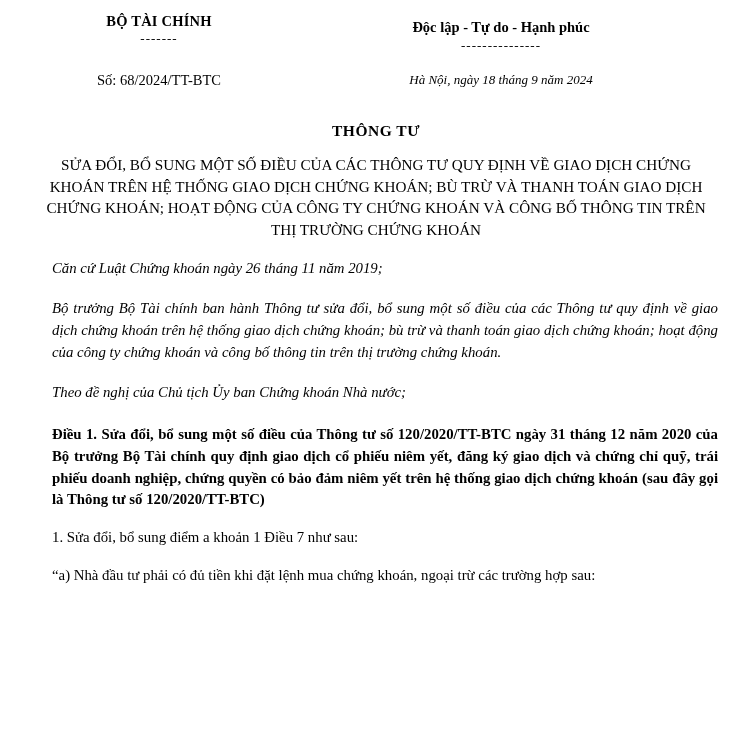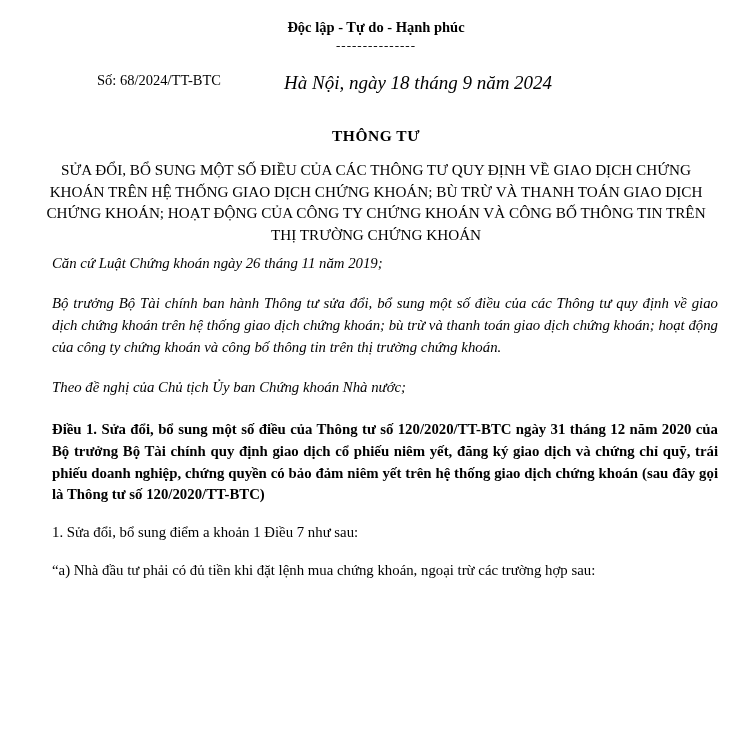--- a/index.html
+++ b/index.html
@@ -70,23 +70,23 @@
     padding: 18px 34px 0 34px;
     box-sizing: border-box;
   }
   .doc-number {
     width: 250px;
     text-align: center;
     font-size: 14.5px;
   }
   .doc-place-date {
     flex: 1;
-    text-align: left;
+    text-align: center;
     font-style: italic;
-    font-size: 19px;
+    font-size: 13px;
   }
   .doc-type {
     text-align: center;
     font-weight: bold;
     font-size: 15.5px;
     margin-top: 33px;
     letter-spacing: 0.5px;
   }
   .doc-title {
     text-align: center;
@@ -105,35 +105,39 @@
     margin-top: 18px;
     text-align: justify;
   }
   .para.italic {
     font-style: italic;
   }
   .para.bold {
     font-weight: bold;
   }
   .para.first-legal {
-    margin-top: 8px;
+    margin-top: 18px;
   }
   .para.article {
     margin-top: 20px;
   }
   .para.plain {
     margin-top: 16px;
   }
 </style>
 </head>
 <body>
 
 <div class="page">
 
   <div class="masthead">
+    <div class="masthead-left">
+      <div class="org-name">BỘ TÀI CHÍNH</div>
+      <div class="rule-short">-------</div>
+    </div>
     <div class="masthead-right">
       <div class="motto">Độc lập - Tự do - Hạnh phúc</div>
       <div class="rule-long">---------------</div>
     </div>
   </div>
 
   <div class="numberline">
     <div class="doc-number">Số: 68/2024/TT-BTC</div>
     <div class="doc-place-date">Hà Nội, ngày 18 tháng 9 năm 2024</div>
   </div>

